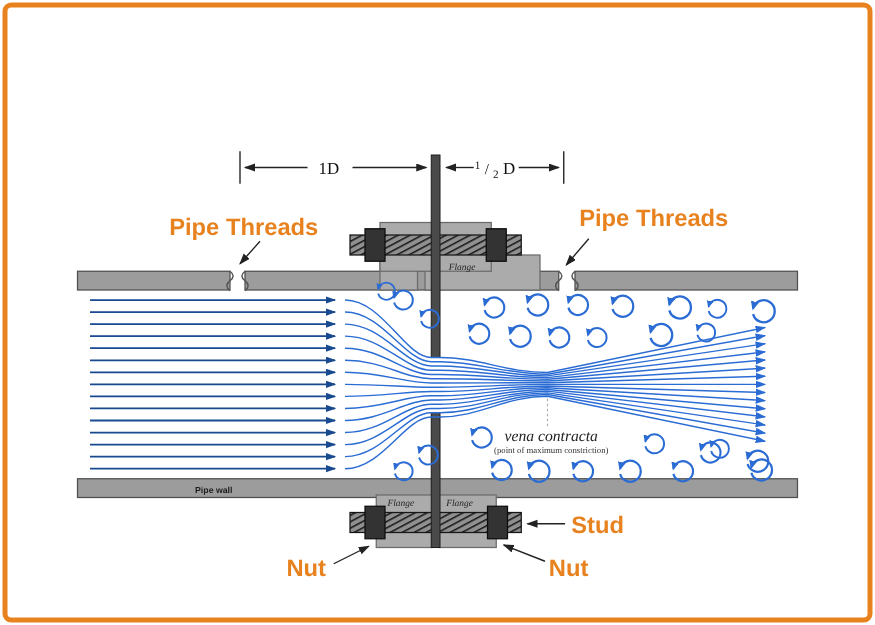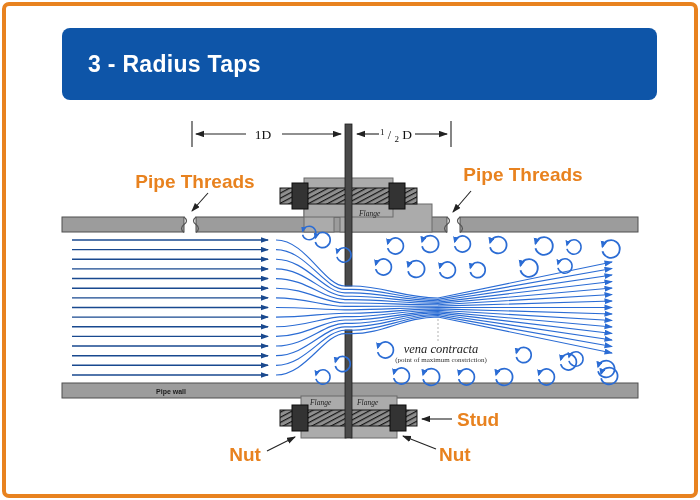--- a/index.html
+++ b/index.html
@@ -19,23 +19,20 @@
   .vena-sub{fill:#333;font-family:"Liberation Serif",serif;font-size:7px;}
   .pipewall-label{fill:#1d1d1d;font-family:"Liberation Sans",sans-serif;font-size:7px;font-weight:600;}
 </style>
 </head>
 <body>
 
 <div class="stage" style="--orange: #E8821F; --blue: #0E55A8;">
 
   <div class="frame"></div>
 
-  <div class="banner">
-    <span class="banner-title">3 - Radius Taps</span>
-  </div>
 
   <svg width="700" height="500" viewBox="0 0 700 500">
     <defs>
       <marker id="mArrowStream" markerWidth="9" markerHeight="7" refX="7.5" refY="3" orient="auto" markerUnits="userSpaceOnUse">
         <path d="M0,0 L8.5,3 L0,6 Z" fill="#19498F"></path>
       </marker>
       <marker id="mArrowCurve" markerWidth="9" markerHeight="7" refX="7.5" refY="3" orient="auto" markerUnits="userSpaceOnUse">
         <path d="M0,0 L8.5,3 L0,6 Z" fill="#2B6CD4"></path>
       </marker>
       <marker id="mArrowSwirl" markerWidth="8" markerHeight="7" refX="5" refY="3" orient="auto" markerUnits="userSpaceOnUse">

